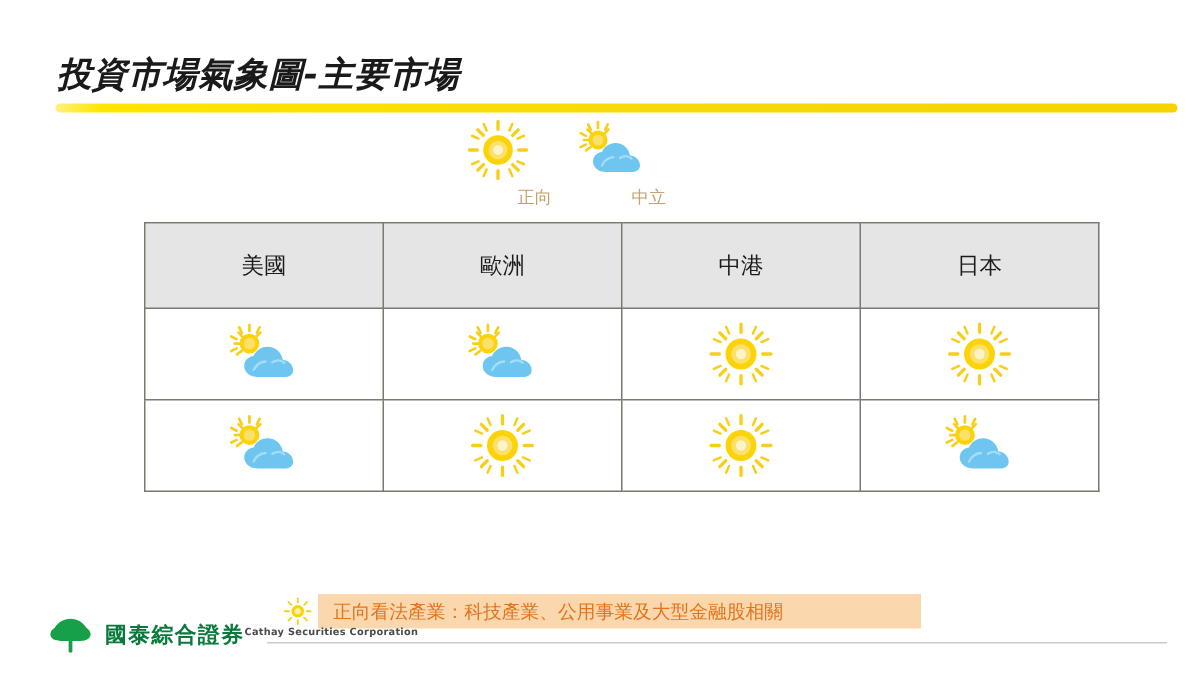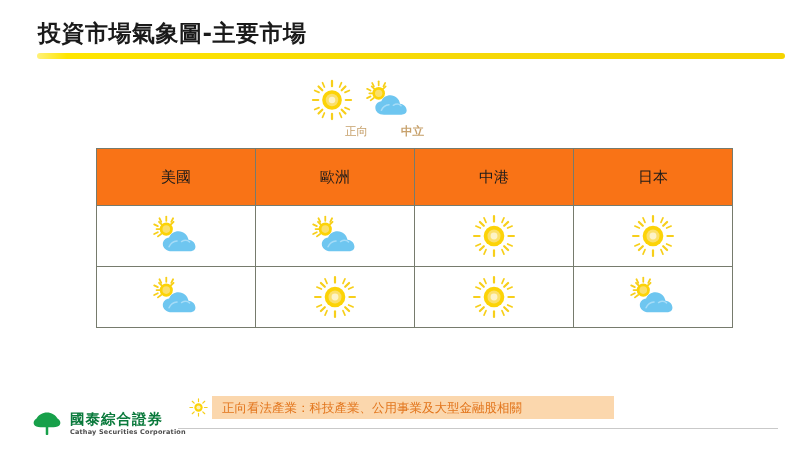--- a/index.html
+++ b/index.html
@@ -12,23 +12,24 @@
     height: 450px;
     overflow: hidden;
     font-family: "DejaVu Sans", "Liberation Sans", sans-serif;
     position: relative;
   }
 
   
   .title-block {
     position: absolute;
     left: 0;
-    top: 0;
+    top: 16px;
     width: 659px;
     height: 62px;
+    font-style: italic;
   }
   .page-title {
     position: absolute;
     left: 38px;
     top: 18px;
     font-size: 23px;
     font-weight: bold;
     color: #1a1a1a;
     letter-spacing: 0.5px;
     white-space: nowrap;
@@ -51,21 +52,21 @@
     width: 216px;
     height: 66px;
   }
   .legend-item {
     position: absolute;
     top: 0;
     width: 72px;
     text-align: right;
   }
   .legend-item.pos  { left: 0px; }
-  .legend-item.neu  { left: 56px; font-weight: bold; }
+  .legend-item.neu  { left: 76px; }
   .legend-item.neg  { left: 144px; }
   .legend-icon {
     height: 44px;
     display: flex;
     align-items: center;
     justify-content: center;
   }
   .legend-label {
     margin-top: 2px;
     font-size: 11.5px;
@@ -82,21 +83,21 @@
     border-collapse: collapse;
     table-layout: fixed;
   }
   .matrix td {
     border: 1px solid #767b6d;
     width: 25%;
     padding: 0;
   }
   .matrix tr.head-row td {
     height: 56px;
-    background: #f97316;
+    background: #e5e5e5;
     text-align: center;
     vertical-align: middle;
     font-size: 15px;
     color: #1b1b1b;
     font-weight: 500;
   }
   .matrix tr.icon-row td {
     height: 60px;
     background: #ffffff;
     text-align: center;
@@ -153,21 +154,21 @@
   .logo-mark {
     width: 34px;
     height: 32px;
     margin-right: 6px;
     display: flex;
     align-items: center;
     justify-content: center;
   }
   .logo-text-col {
     display: flex;
-    flex-direction: column;
+    flex-direction: row;
     justify-content: center;
   }
   .logo-cn {
     font-size: 14.5px;
     font-weight: bold;
     color: #0a7a3c;
     letter-spacing: 1px;
     line-height: 16px;
   }
   .logo-en {

